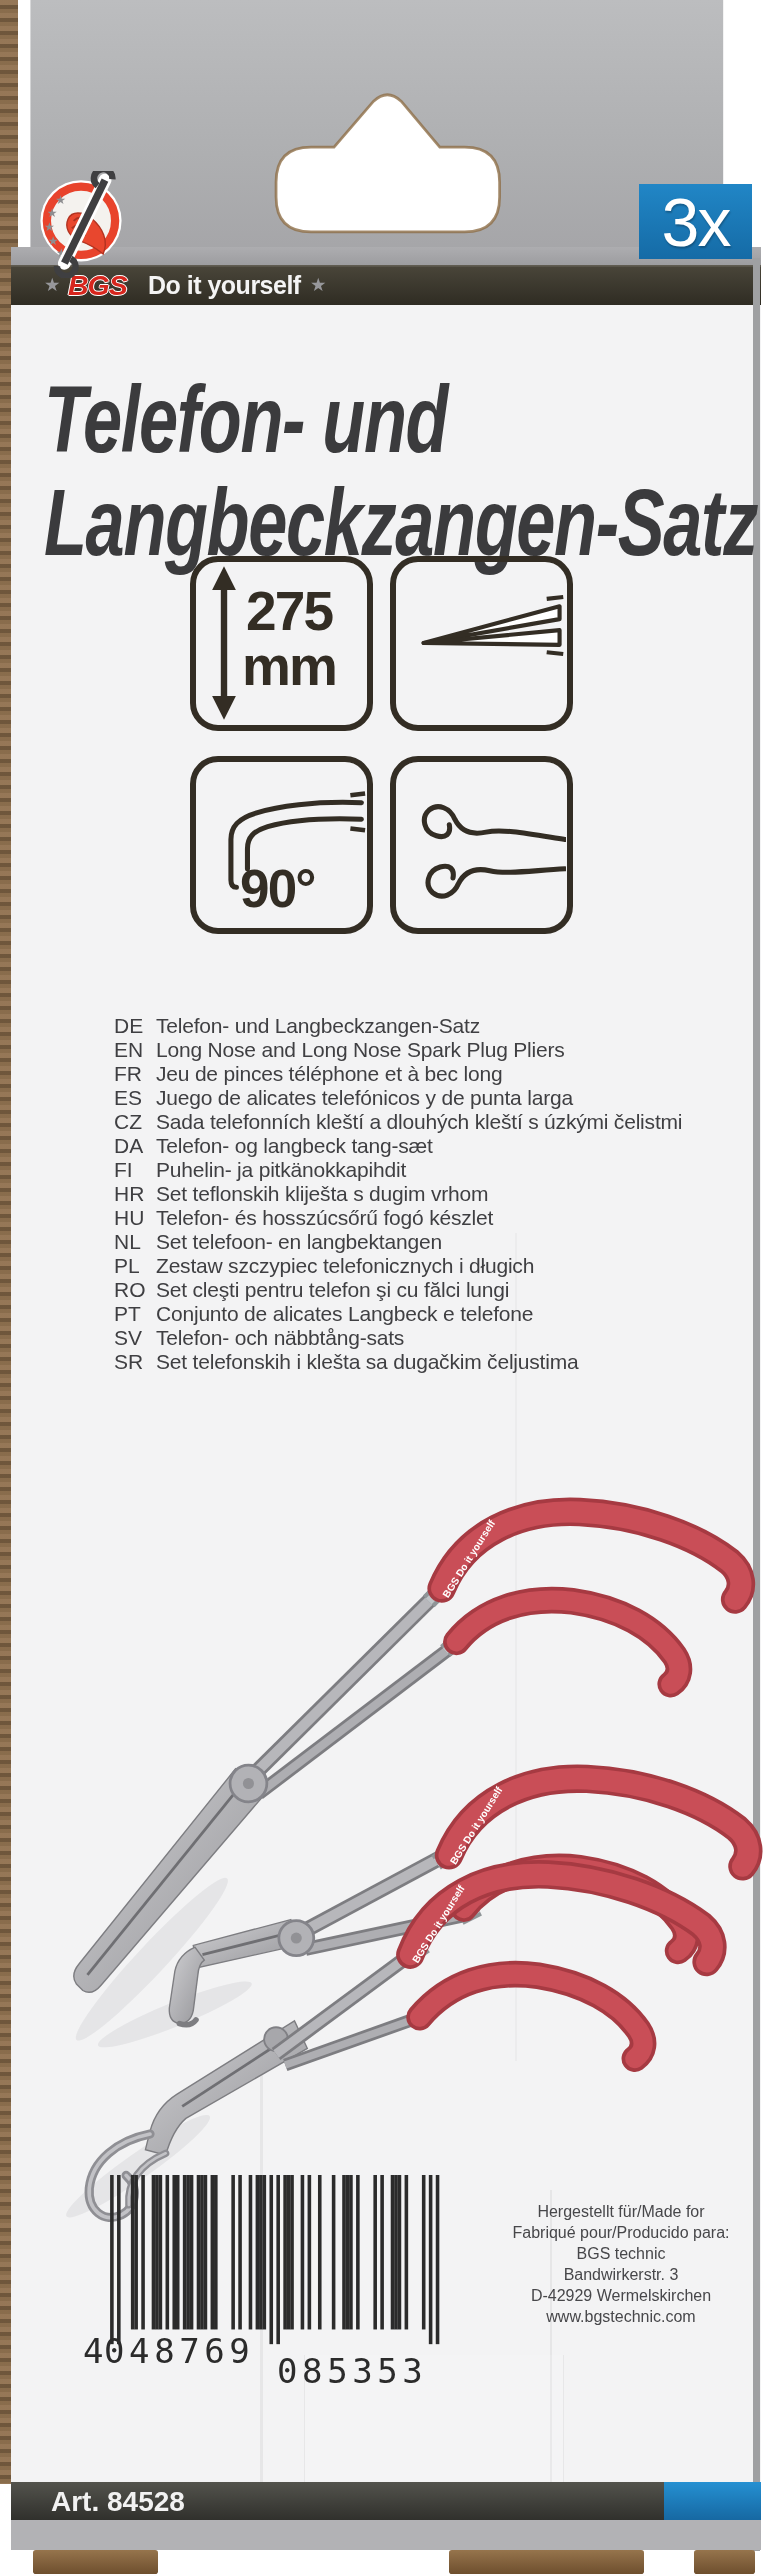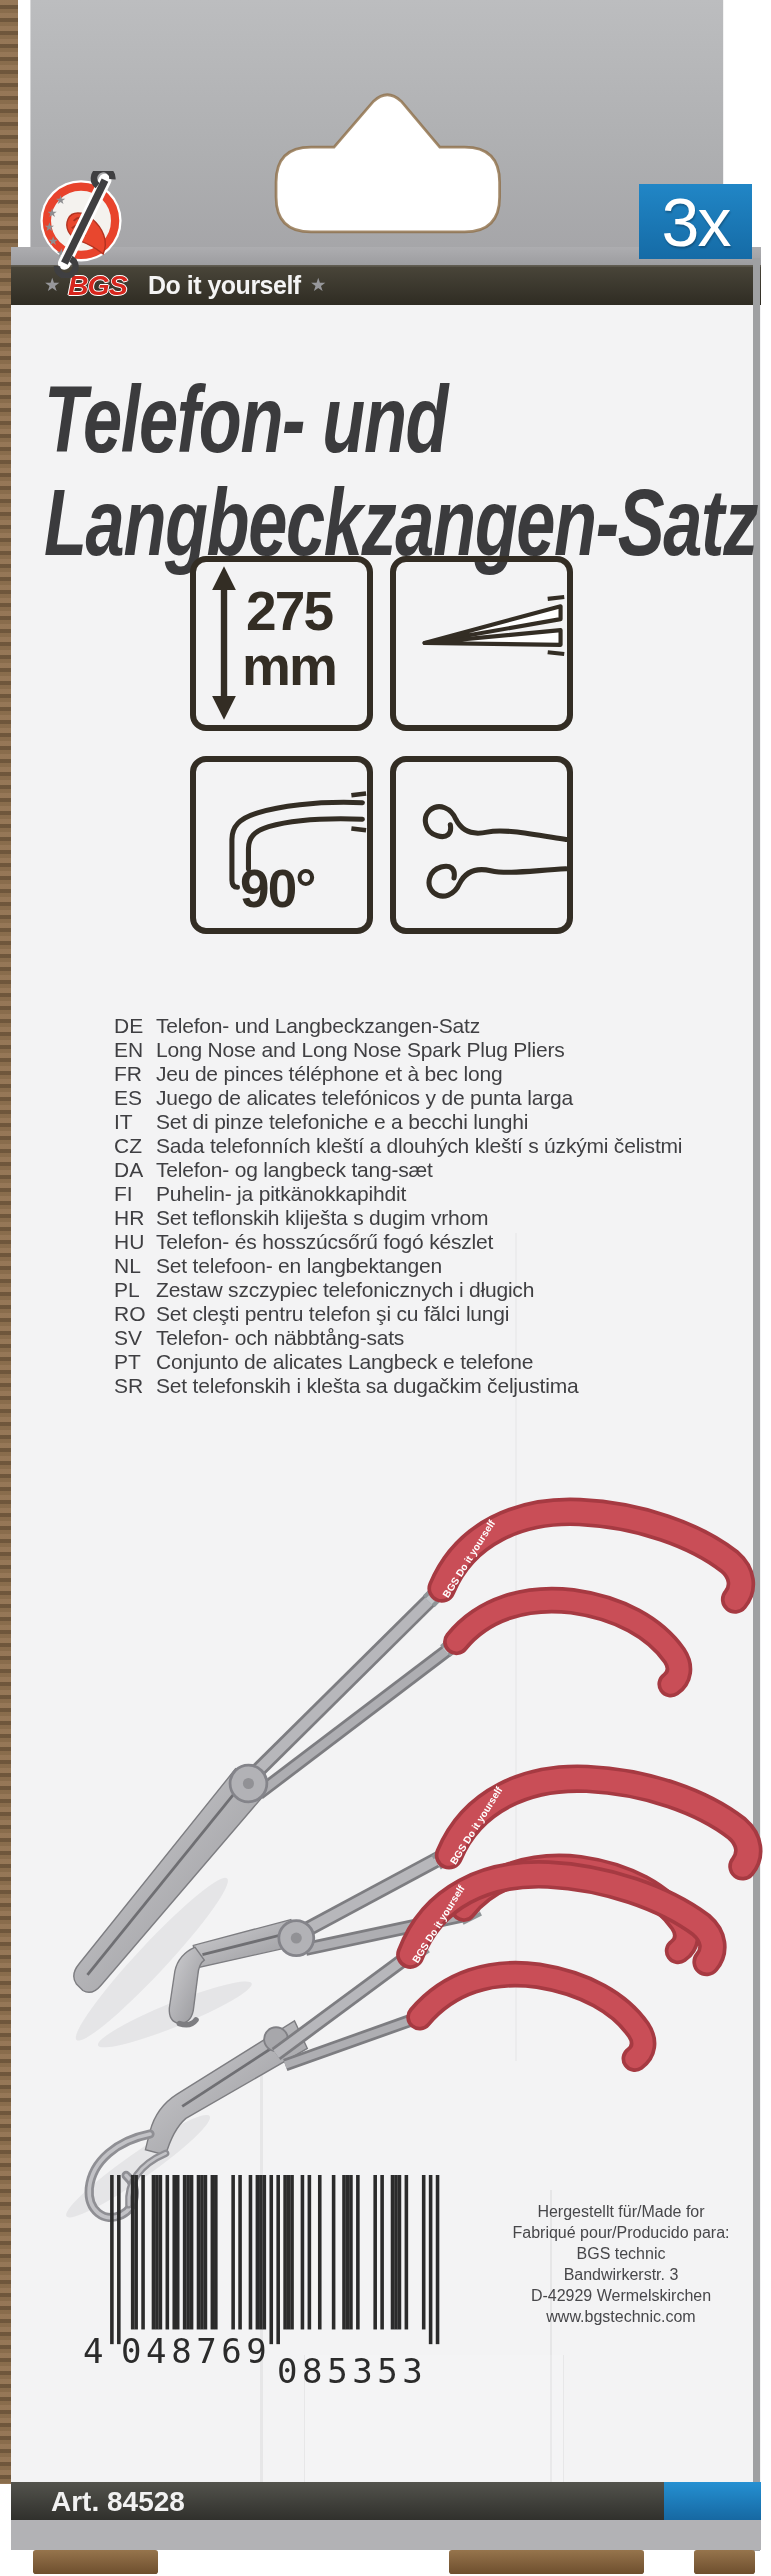--- a/index.html
+++ b/index.html
@@ -40,36 +40,36 @@
     text-shadow:0.9px 1.8px 1.8px rgba(0,0,0,.25);}
 
   
   .title{left:44px;top:368px;transform:scaleX(.74);transform-origin:0 0;
     font-style:italic;font-weight:700;font-size:95px;line-height:103px;letter-spacing:-1.8px;
     color:#3b3b3d;white-space:nowrap;}
 
   
   .icon-grid{left:190px;top:556px;width:383px;height:377px;display:grid;
     grid-template-columns:183px 183px;grid-template-rows:175px 178px;column-gap:16.6px;row-gap:25px;}
-  .icon-box{border:6.4px solid #332d24;border-radius:16px;position:relative;box-sizing:border-box;text-align:right;}
+  .icon-box{border:6.4px solid #332d24;border-radius:28px;position:relative;box-sizing:border-box;}
   .icon-box .num{position:absolute;font-weight:700;color:#332d24;letter-spacing:-1.8px;}
   .len-val{left:50px;top:16.6px;font-size:55px;}
   .len-unit{left:46px;top:72px;font-size:55px;}
   .angle-val{left:44px;top:96px;font-size:53px;}
 
   
   .lang-list{left:114px;top:1014px;width:607px;}
   .lang-row{display:flex;font-size:21px;line-height:24px;color:#3f3f42;}
   .lang-code{width:42px;flex:0 0 42px;}
   .lang-text{letter-spacing:-0.2px;}
 
   
   .bc-digit{top:2331px;font-family:"DejaVu Sans Mono",monospace;font-size:34px;color:#2b2b2b;}
   .bc-first{left:83px;}
-  .bc-g1{left:121px;width:149px;text-align:right;letter-spacing:4.6px;}
+  .bc-g1{left:104px;width:149px;text-align:right;letter-spacing:4.6px;}
   .bc-g2{left:277px;width:149px;text-align:center;letter-spacing:4.6px;margin-top:20px;}
 
   
   .made-for{left:474px;top:2201px;width:294px;text-align:center;color:#47474a;
     font-size:16px;line-height:21px;font-weight:400;}
 
   
   .footer-band{left:11px;top:2482px;width:750px;height:38px;
     background:linear-gradient(#53534d,#30302c);}
   .footer-art{position:absolute;left:40px;top:3.7px;color:#f2f2f2;font-weight:700;font-size:28px;
@@ -193,24 +193,20 @@
       </div>
       <div class="lang-row">
         <span class="lang-code">FR</span>
         <span class="lang-text">Jeu de pinces téléphone et à bec long</span>
       </div>
       <div class="lang-row">
         <span class="lang-code">ES</span>
         <span class="lang-text">Juego de alicates telefónicos y de punta larga</span>
       </div>
       <div class="lang-row">
-        <span class="lang-code">IT</span>
-        <span class="lang-text">Set di pinze telefoniche e a becchi lunghi</span>
-      </div>
-      <div class="lang-row">
         <span class="lang-code">CZ</span>
         <span class="lang-text">Sada telefonních kleští a dlouhých kleští s úzkými čelistmi</span>
       </div>
       <div class="lang-row">
         <span class="lang-code">DA</span>
         <span class="lang-text">Telefon- og langbeck tang-sæt</span>
       </div>
       <div class="lang-row">
         <span class="lang-code">FI</span>
         <span class="lang-text">Puhelin- ja pitkänokkapihdit</span>
@@ -229,26 +225,26 @@
       </div>
       <div class="lang-row">
         <span class="lang-code">PL</span>
         <span class="lang-text">Zestaw szczypiec telefonicznych i długich</span>
       </div>
       <div class="lang-row">
         <span class="lang-code">RO</span>
         <span class="lang-text">Set cleşti pentru telefon şi cu fălci lungi</span>
       </div>
       <div class="lang-row">
+        <span class="lang-code">PT</span>
+        <span class="lang-text">Conjunto de alicates Langbeck e telefone</span>
+      </div>
+      <div class="lang-row">
         <span class="lang-code">SV</span>
         <span class="lang-text">Telefon- och näbbtång-sats</span>
-      </div>
-      <div class="lang-row">
-        <span class="lang-code">PT</span>
-        <span class="lang-text">Conjunto de alicates Langbeck e telefone</span>
       </div>
       <div class="lang-row">
         <span class="lang-code">SR</span>
         <span class="lang-text">Set telefonskih i klešta sa dugačkim čeljustima</span>
       </div>
     </div>
 
   <svg class="abs" style="left:0;top:1421px;" width="772" height="874" viewBox="0 0 839 950">
     <defs>
       <linearGradient id="metal" x1="0" y1="0" x2="1" y2="1">

